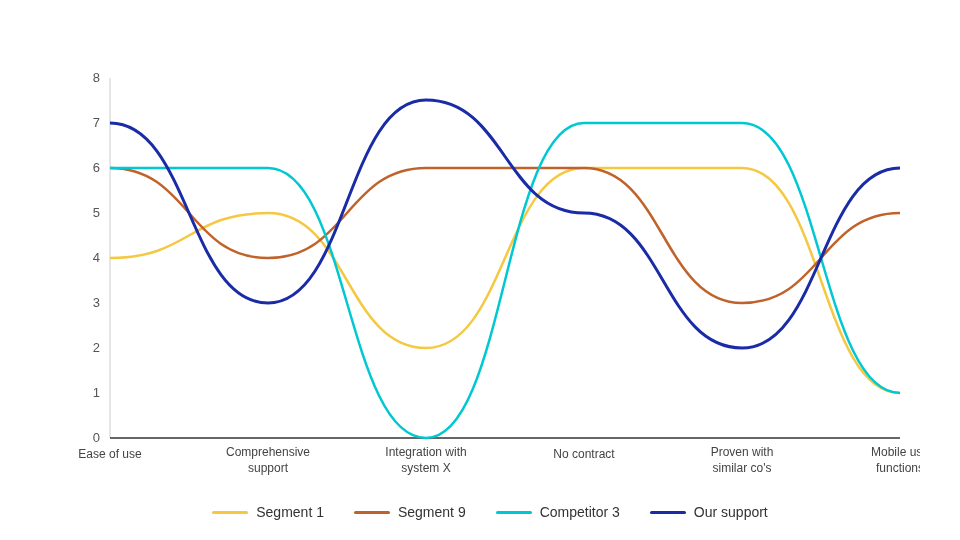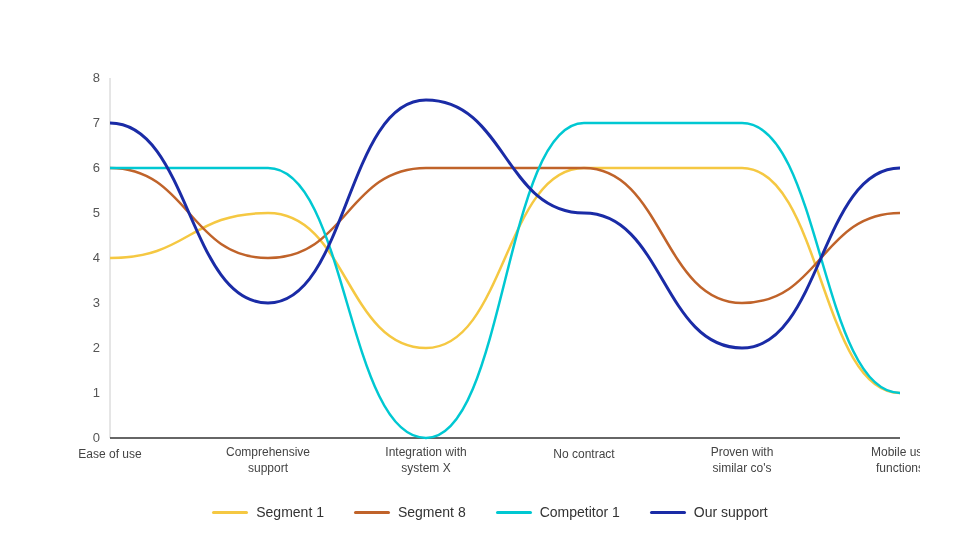--- a/index.html
+++ b/index.html
@@ -106,24 +106,24 @@
     </svg>
   </div>
 
   <div class="legend">
     <div class="legend-item">
       <div class="legend-line" style="background-color:#F5C842;"></div>
       <span class="legend-label">Segment 1</span>
     </div>
     <div class="legend-item">
       <div class="legend-line" style="background-color:#C0632A;"></div>
-      <span class="legend-label">Segment 8</span>
+      <span class="legend-label">Segment 9</span>
     </div>
     <div class="legend-item">
       <div class="legend-line" style="background-color:#00C8D2;"></div>
-      <span class="legend-label">Competitor 1</span>
+      <span class="legend-label">Competitor 3</span>
     </div>
     <div class="legend-item">
       <div class="legend-line" style="background-color:#1A2BA6;"></div>
       <span class="legend-label">Our support</span>
     </div>
   </div>
 </div>
 
 </body></html>

